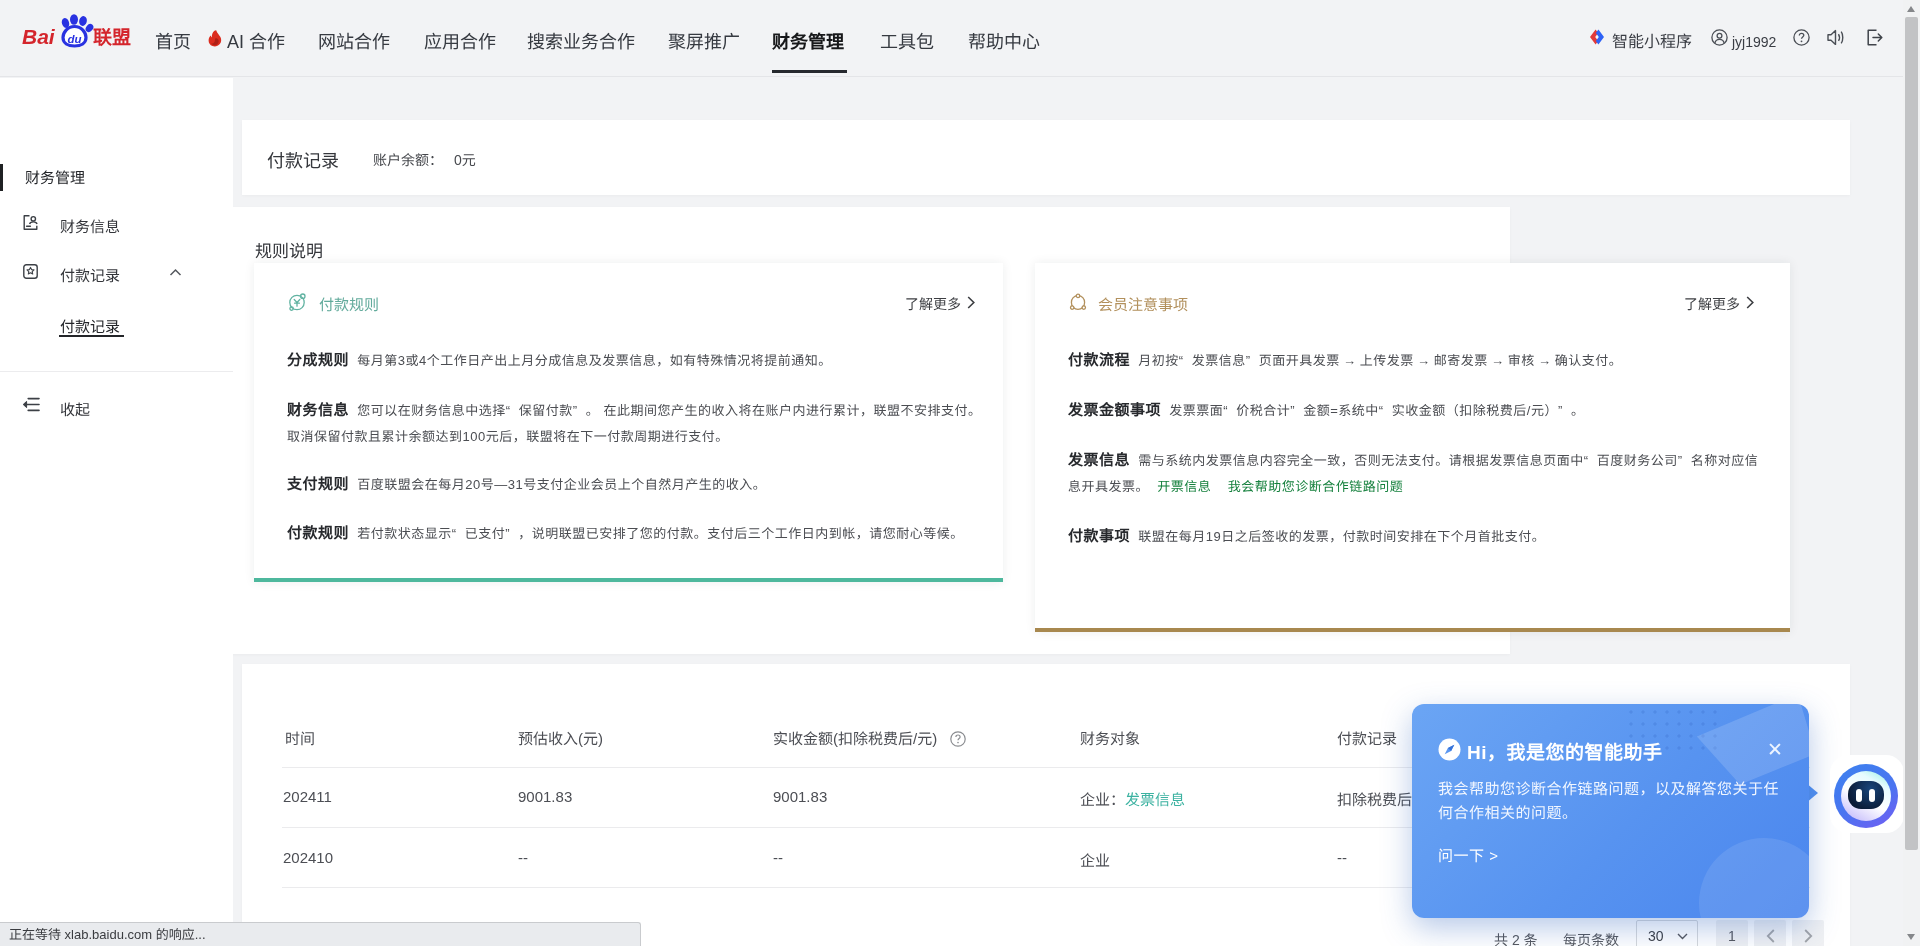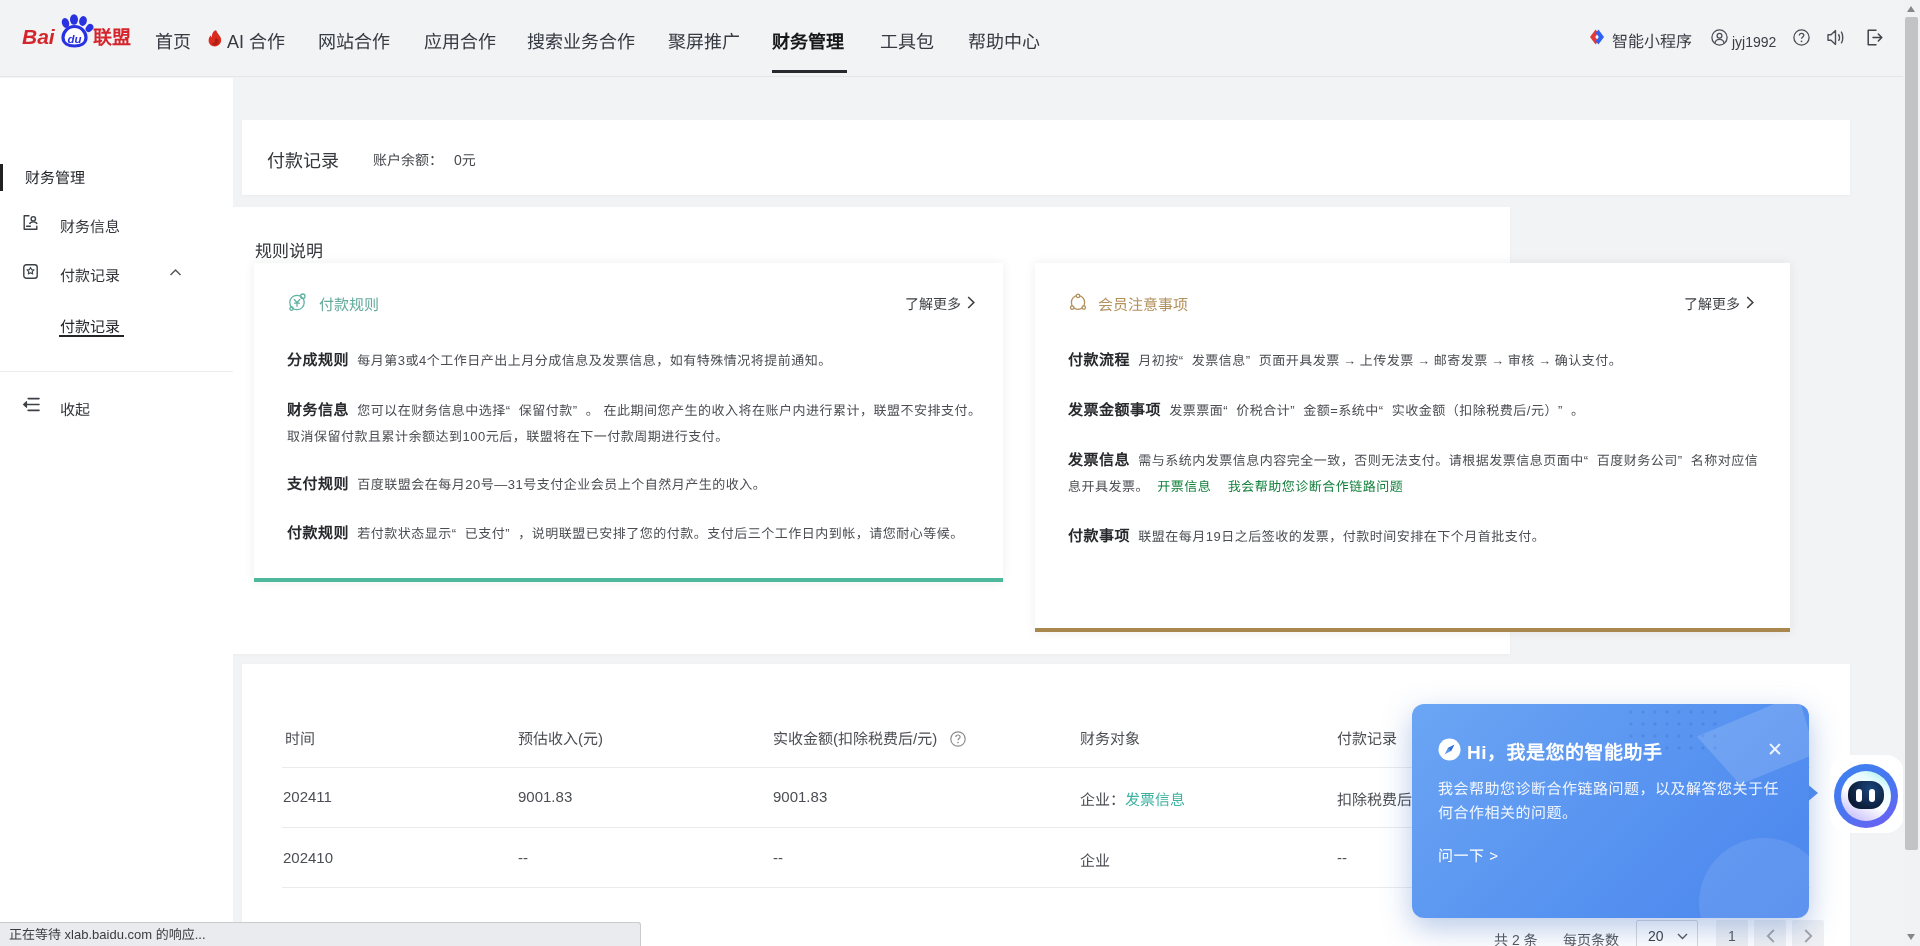--- a/index.html
+++ b/index.html
@@ -208,21 +208,21 @@
 <div class="tdiv" style="top:827px"></div>
 <div class="td" style="left:283px;top:849px">202410</div>
 <div class="td" style="left:518px;top:849px">--</div>
 <div class="td" style="left:773px;top:849px">--</div>
 <div class="td" style="left:1080px;top:849px">企业</div>
 <div class="td" style="left:1337px;top:849px">--</div>
 <div class="tdiv" style="top:887px"></div>
 <div class="pgt" style="left:1494px;top:929px">共 2 条</div>
 <div class="pgt" style="left:1563px;top:929px">每页条数</div>
 <div style="position:absolute;left:1636px;top:920px;width:62px;height:30px;border:1px solid #d6d8da;border-radius:2px;background:#fff;z-index:6">
-  <span style="position:absolute;left:11px;top:7px;font-size:14px;color:#3c3e42">20</span>
+  <span style="position:absolute;left:11px;top:7px;font-size:14px;color:#3c3e42">30</span>
   <svg style="position:absolute;right:9px;top:12px" width="11" height="7" viewBox="0 0 11 7" fill="none" stroke="#55575c" stroke-width="1.4">
       <path d="M1 1 L5.5 5.5 L10 1"></path>
     </svg>
 </div>
 <div class="pbtn" style="left:1716px">1</div>
 <div class="pbtn" style="left:1754px"><svg width="9" height="14" viewBox="0 0 9 14" style="margin-top:9px" fill="none" stroke="#a2a4a8" stroke-width="1.8">
       <path d="M7.8 1 L1.8 7 L7.8 13"></path>
     </svg></div>
 <div class="pbtn" style="left:1792px"><svg width="9" height="14" viewBox="0 0 9 14" style="margin-top:9px" fill="none" stroke="#a2a4a8" stroke-width="1.8">
       <path d="M1.2 1 L7.2 7 L1.2 13"></path>

